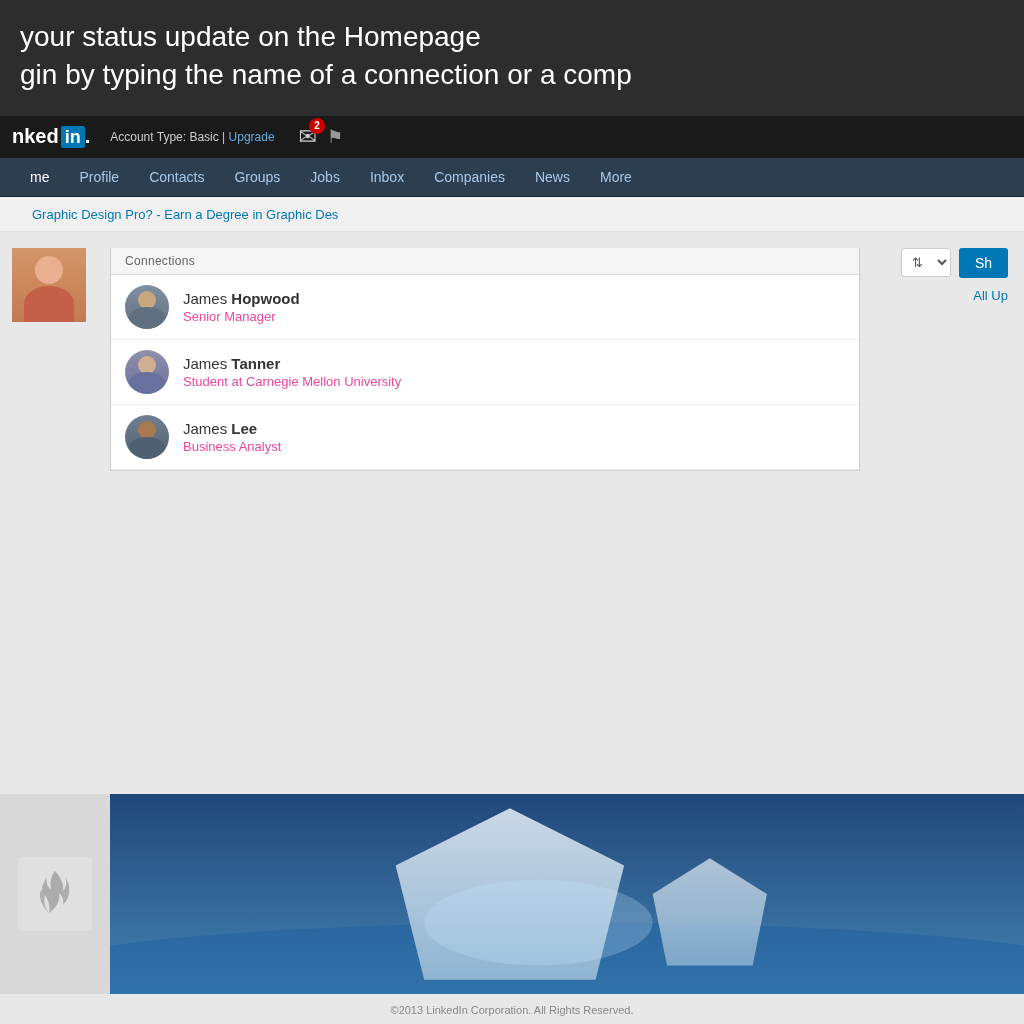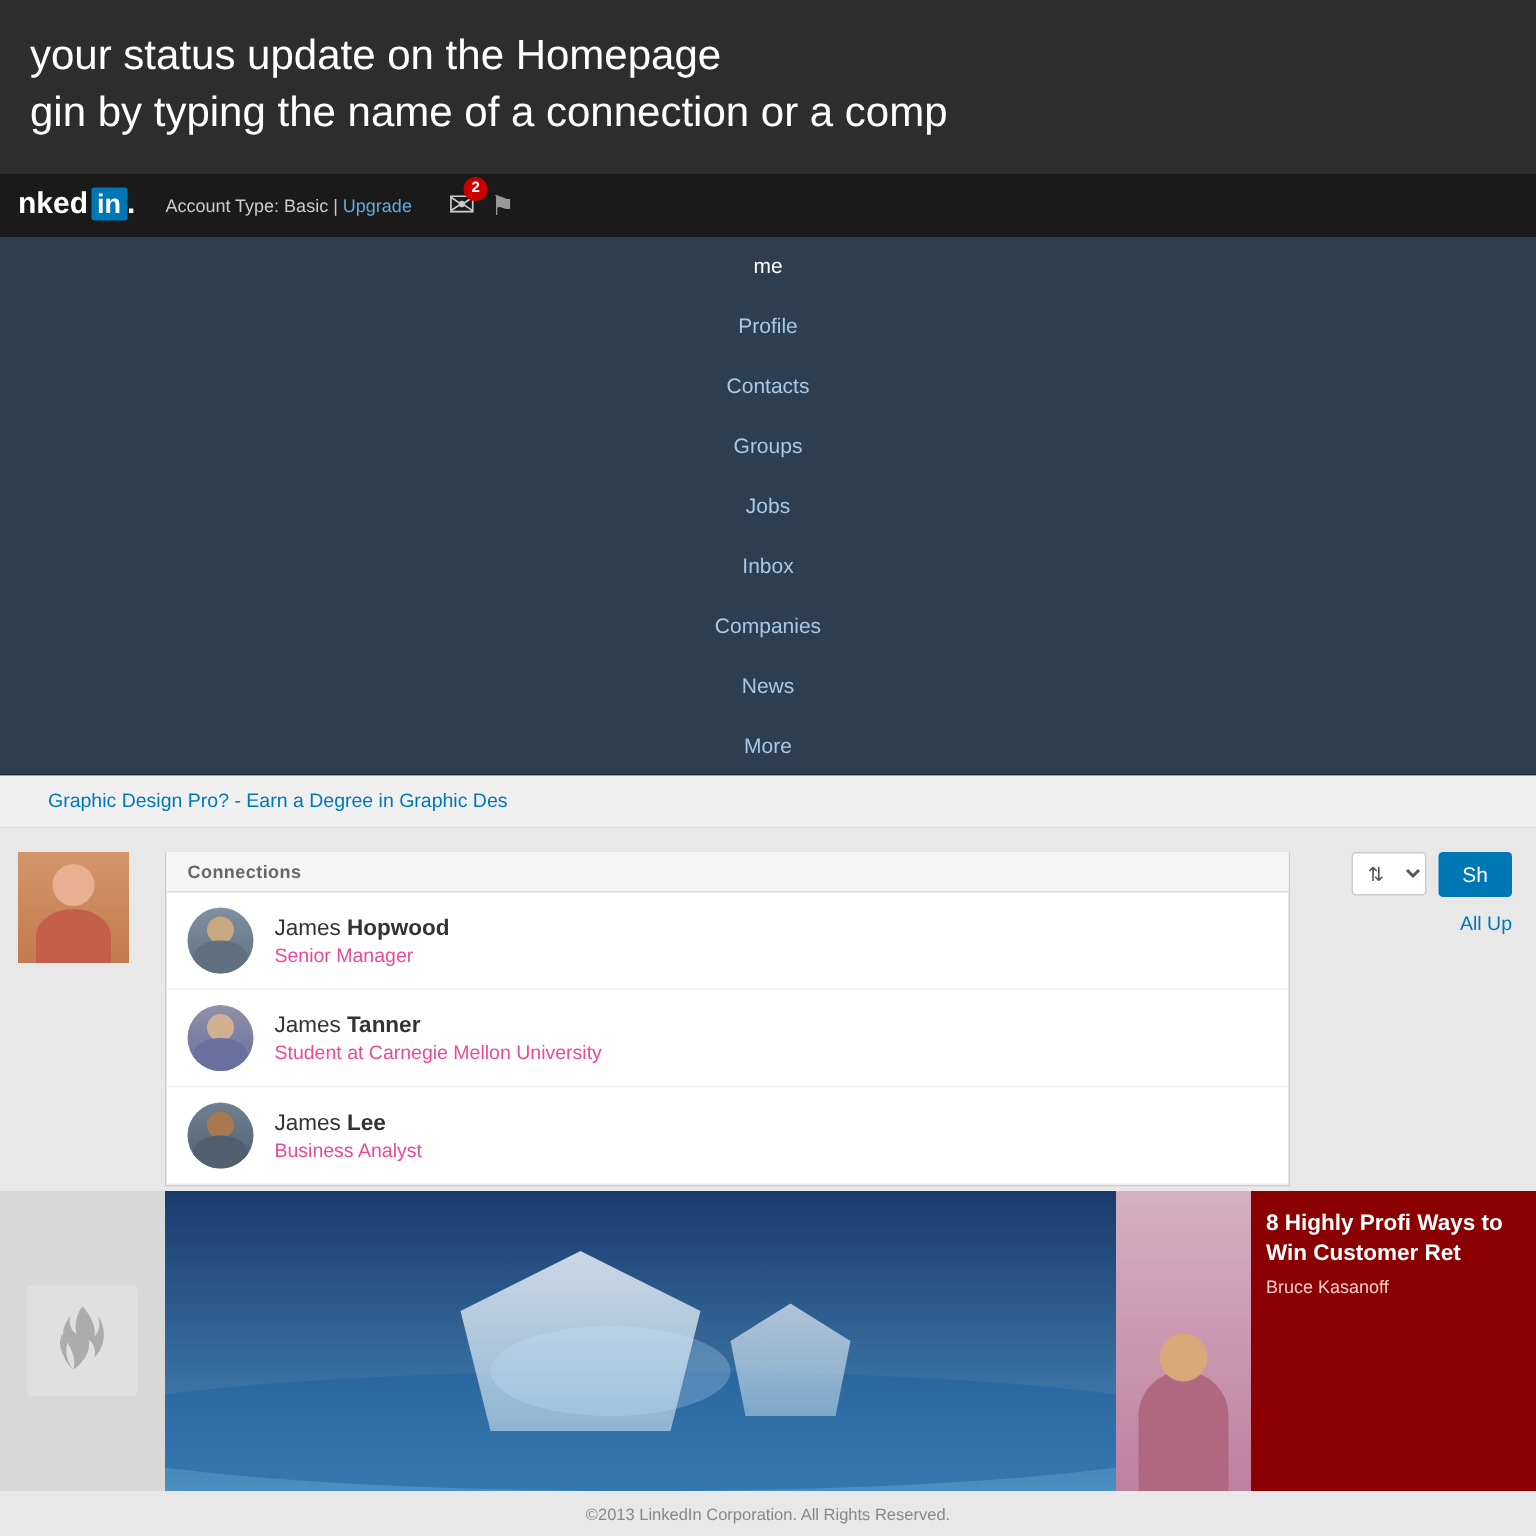--- a/index.html
+++ b/index.html
@@ -89,24 +89,23 @@
     .flag-icon {
       font-size: 18px;
       color: #999;
     }
 
     
     .nav-menu {
       background: #2c3e50;
       display: flex;
       align-items: center;
-      padding: 0 28px;
+      padding: 0 16px;
       gap: 2px;
       border-bottom: 1px solid #1a2530;
-      flex-direction: column;
     }
     .nav-menu a {
       color: #a8c8e8;
       text-decoration: none;
       font-size: 14px;
       padding: 11px 14px;
       display: block;
       font-weight: 500;
     }
     .nav-menu a.active {
@@ -207,21 +206,21 @@
       width: 750px;
       position: relative;
       z-index: 10;
     }
     .connections-header {
       background: #f5f5f5;
       padding: 6px 14px;
       font-size: 12px;
       color: #666;
       border-bottom: 1px solid #ddd;
-      font-weight: bold;
+      font-weight: normal;
       letter-spacing: 0.3px;
     }
     .connection-item {
       display: flex;
       align-items: center;
       padding: 10px 14px;
       border-bottom: 1px solid #eee;
       cursor: pointer;
     }
     .connection-avatar {
@@ -583,34 +582,20 @@
         <ellipse cx="320" cy="160" rx="400" ry="40" fill="#2060a0" opacity="0.5"></ellipse>
 
         <polygon points="200,80 280,40 360,80 340,160 220,160" fill="url(#iceGrad)" opacity="0.85"></polygon>
 
         <polygon points="380,100 420,75 460,100 450,150 390,150" fill="url(#iceGrad)" opacity="0.7"></polygon>
 
         <ellipse cx="300" cy="120" rx="80" ry="30" fill="#c8e8ff" opacity="0.25"></ellipse>
       </svg>
     </div>
 
-    <div class="article-card">
-      <div style="width:90px; flex-shrink:0; background: linear-gradient(180deg, #d4b0c0 0%, #c080a0 100%); position:relative; overflow:hidden;">
-
-        <div style="position:absolute; bottom:0; width:100%; height:100%; display:flex; align-items:flex-end; justify-content:center;">
-          <div style="width:60px; height:80px; background:#b06880; border-radius:30px 30px 0 0; position:relative;">
-            <div style="position:absolute; top:-25px; left:50%; transform:translateX(-50%); width:32px; height:32px; background:#d8a878; border-radius:50%;"></div>
-          </div>
-        </div>
-      </div>
-      <div class="article-text">
-        <div class="headline">8 Highly Profi Ways to Win Customer Ret</div>
-        <div class="author">Bruce Kasanoff</div>
-      </div>
-    </div>
 
   </div>
 
   <div class="footer">
     <span>©2013 LinkedIn Corporation. All Rights Reserved.</span>
   </div>
 
 </div>
 
 </body></html>

